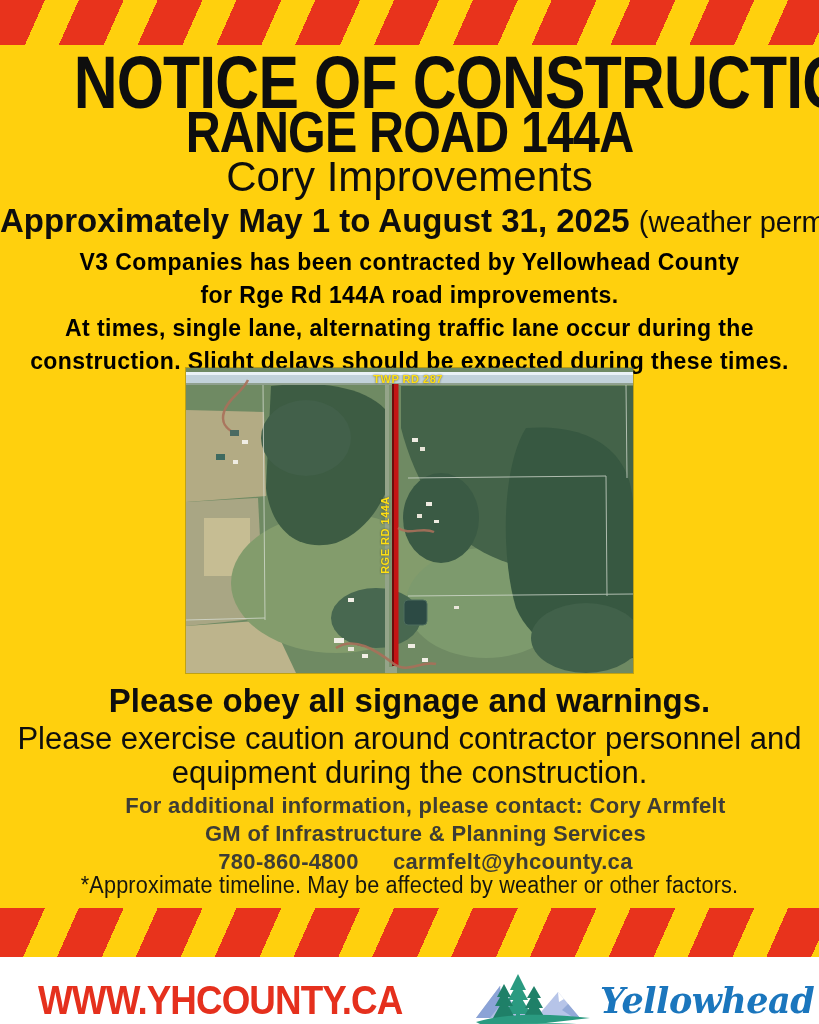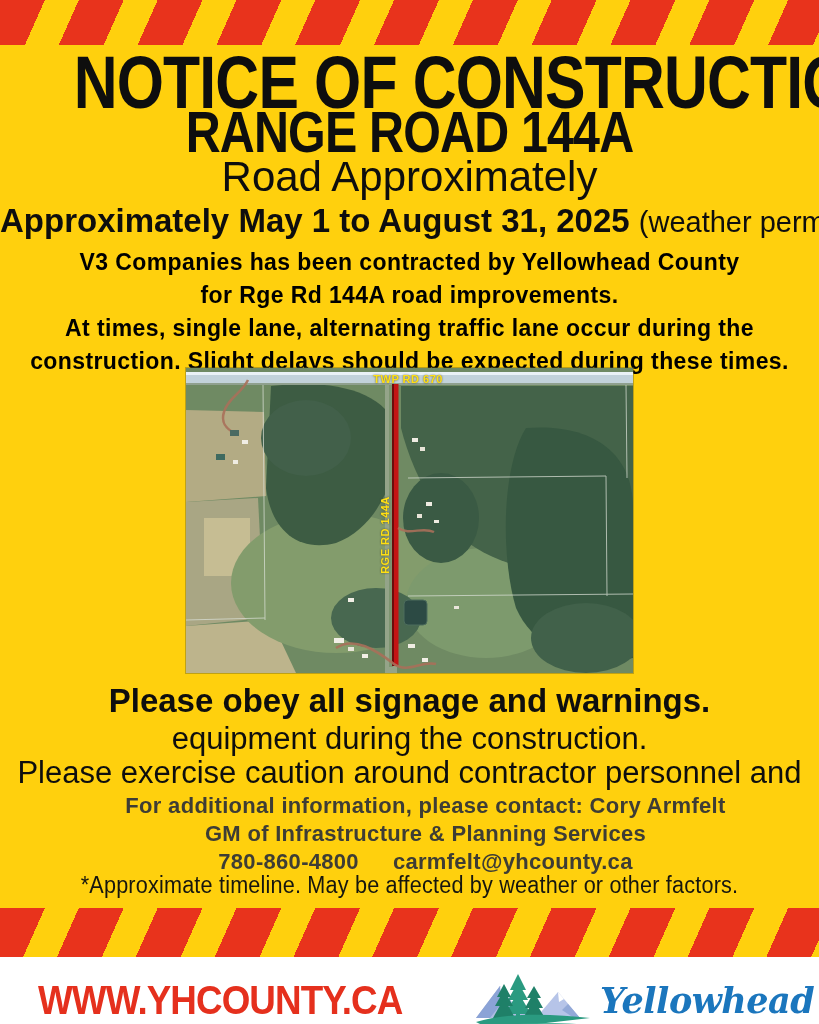--- a/index.html
+++ b/index.html
@@ -67,21 +67,21 @@
 </style>
 </head>
 <body>
 
 <div class="poster">
 
   <div class="stripe-bar top"></div>
 
   <div class="center title">NOTICE OF CONSTRUCTION</div>
   <div class="center road-name">RANGE ROAD 144A</div>
-  <div class="center subtitle">Road Approximately</div>
+  <div class="center subtitle">Cory Improvements</div>
 
   <div class="center dates"><span>Approximately May 1 to August 31, 2025 </span><span class="note">(weather permitting)*</span></div>
 
   <div class="center intro">
     <div>V3 Companies has been contracted by Yellowhead County</div>
     <div>for Rge Rd 144A road improvements.</div>
     <div>At times, single lane, alternating traffic lane occur during the</div>
     <div>construction. Slight delays should be expected during these times.</div>
   </div>
 
@@ -144,29 +144,29 @@
         <rect x="248" y="152" width="5" height="3" fill="#efece2"></rect>
         <rect x="162" y="230" width="6" height="4" fill="#f2efe6"></rect>
         <rect x="148" y="270" width="10" height="5" fill="#f2efe6"></rect>
         <rect x="162" y="279" width="6" height="4" fill="#e9e5da"></rect>
         <rect x="176" y="286" width="6" height="4" fill="#f2efe6"></rect>
         <rect x="222" y="276" width="7" height="4" fill="#efece2"></rect>
         <rect x="236" y="290" width="6" height="4" fill="#f2efe6"></rect>
         <rect x="268" y="238" width="5" height="3" fill="#e9e5da"></rect>
       </g>
     </svg>
-    <div class="map-label twp">TWP RD 670</div>
+    <div class="map-label twp">TWP RD 287</div>
     <div class="map-label rge">RGE RD 144A</div>
   </div>
 
   <div class="center obey">Please obey all signage and warnings.</div>
 
   <div class="center caution">
+    <div>Please exercise caution around contractor personnel and</div>
     <div>equipment during the construction.</div>
-    <div>Please exercise caution around contractor personnel and</div>
   </div>
 
   <div class="center contact">
     <div>For additional information, please contact: Cory Armfelt</div>
     <div>GM of Infrastructure &amp; Planning Services</div>
     <div class="phone-row"><span>780-860-4800</span><span class="gap"></span><span>carmfelt@yhcounty.ca</span></div>
   </div>
 
   <div class="center footnote">*Approximate timeline. May be affected by weather or other factors.</div>
 

